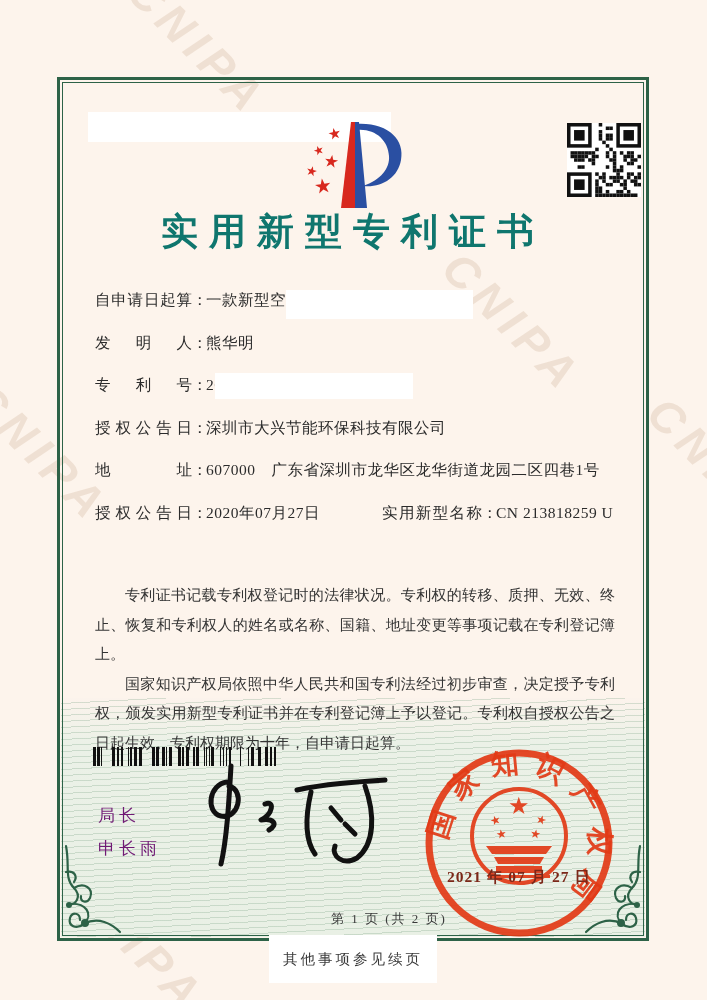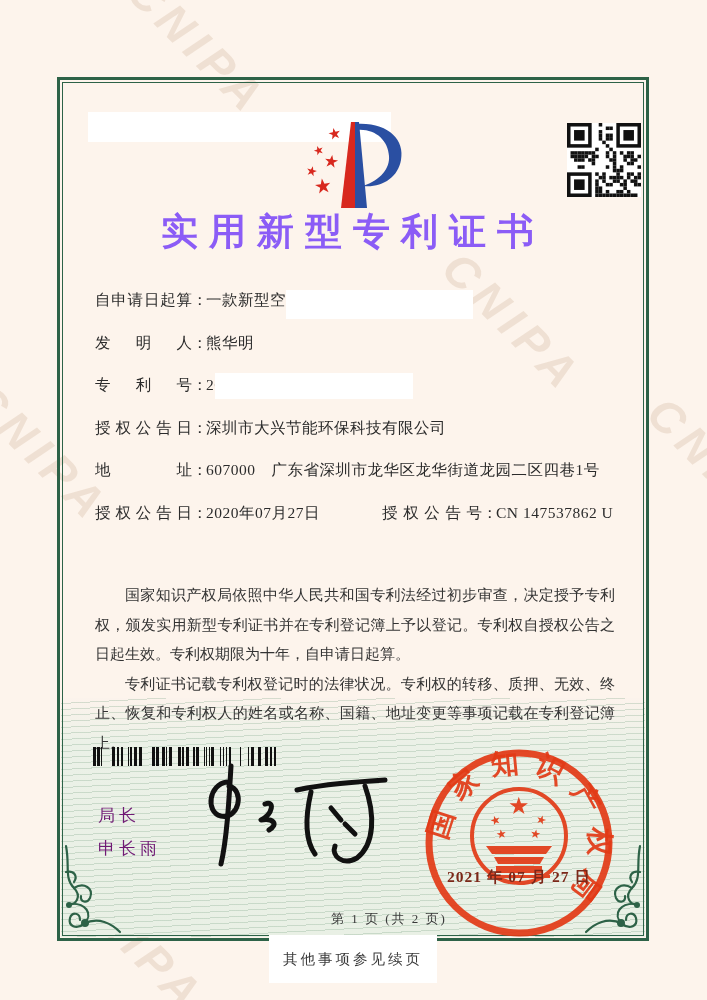--- a/index.html
+++ b/index.html
@@ -33,21 +33,21 @@
   }
   .corner-flourish{position:absolute; bottom:2px;}
   .corner-flourish.right{right:0; transform:scaleX(-1);}
   .corner-flourish.left{left:0;}
   
   .redact{position:absolute; background:#ffffff;}
   .logo{position:absolute; left:293px; top:116px;}
   .qr{position:absolute; left:567px; top:123px;}
   .title{
     position:absolute; left:57px; top:207px; width:592px; text-align:center;
-    font-size:37px; font-weight:bold; letter-spacing:11px; color:#8b5cf6;
+    font-size:37px; font-weight:bold; letter-spacing:11px; color:#0f766e;
     font-family:"Liberation Serif", serif;
   }
   
   .fields{position:absolute; left:95px; top:290px; width:530px; font-size:15.5px;}
   .frow{height:42.5px; white-space:nowrap;}
   .flabel{
     display:inline-block; width:97px; text-align:justify; text-align-last:justify;
     vertical-align:top;
   }
   .fcolon{display:inline-block; width:14px;}
@@ -270,30 +270,30 @@
     <div class="frow">
       <span class="flabel">专利号</span><span class="fcolon">：</span><span class="fvalue">2020</span>
     </div>
     <div class="frow">
       <span class="flabel">授权公告日</span><span class="fcolon">：</span><span class="fvalue">深圳市大兴节能环保科技有限公司</span>
     </div>
     <div class="frow">
       <span class="flabel">地址</span><span class="fcolon">：</span><span class="fvalue">607000　广东省深圳市龙华区龙华街道龙园二区四巷1号</span>
     </div>
     <div class="frow">
-      <span class="flabel">授权公告日</span><span class="fcolon">：</span><span class="fvalue">2020年07月27日</span><span class="flabel2">授权公告号</span><span class="fcolon">：</span><span class="fvalue">CN 147537862 U</span>
+      <span class="flabel">授权公告日</span><span class="fcolon">：</span><span class="fvalue">2020年07月27日</span><span class="flabel2">实用新型名称</span><span class="fcolon">：</span><span class="fvalue">CN 213818259 U</span>
     </div>
   </div>
 
   <div class="redact" style="left:286px; top:290px; width:187px; height:29px;"></div>
   <div class="redact" style="left:215px; top:373px; width:198px; height:26px;"></div>
 
   <div class="bodytext">
+    <p>专利证书记载专利权登记时的法律状况。专利权的转移、质押、无效、终止、恢复和专利权人的姓名或名称、国籍、地址变更等事项记载在专利登记簿上。</p>
     <p>国家知识产权局依照中华人民共和国专利法经过初步审查，决定授予专利权，颁发实用新型专利证书并在专利登记簿上予以登记。专利权自授权公告之日起生效。专利权期限为十年，自申请日起算。</p>
-    <p>专利证书记载专利权登记时的法律状况。专利权的转移、质押、无效、终止、恢复和专利权人的姓名或名称、国籍、地址变更等事项记载在专利登记簿上。</p>
   </div>
 
   <svg id="bar-svg" class="barcode" width="196" height="19" viewBox="0 0 196 19">
       <rect x="3" y="0" width="3" height="19" fill="#111"></rect>
       <rect x="7" y="0" width="3" height="19" fill="#111"></rect>
       <rect x="11" y="0" width="1" height="19" fill="#111"></rect>
       <rect x="22" y="0" width="3" height="19" fill="#111"></rect>
       <rect x="27" y="0" width="2" height="19" fill="#111"></rect>
       <rect x="31" y="0" width="2" height="19" fill="#111"></rect>
       <rect x="38" y="0" width="1" height="19" fill="#111"></rect>

